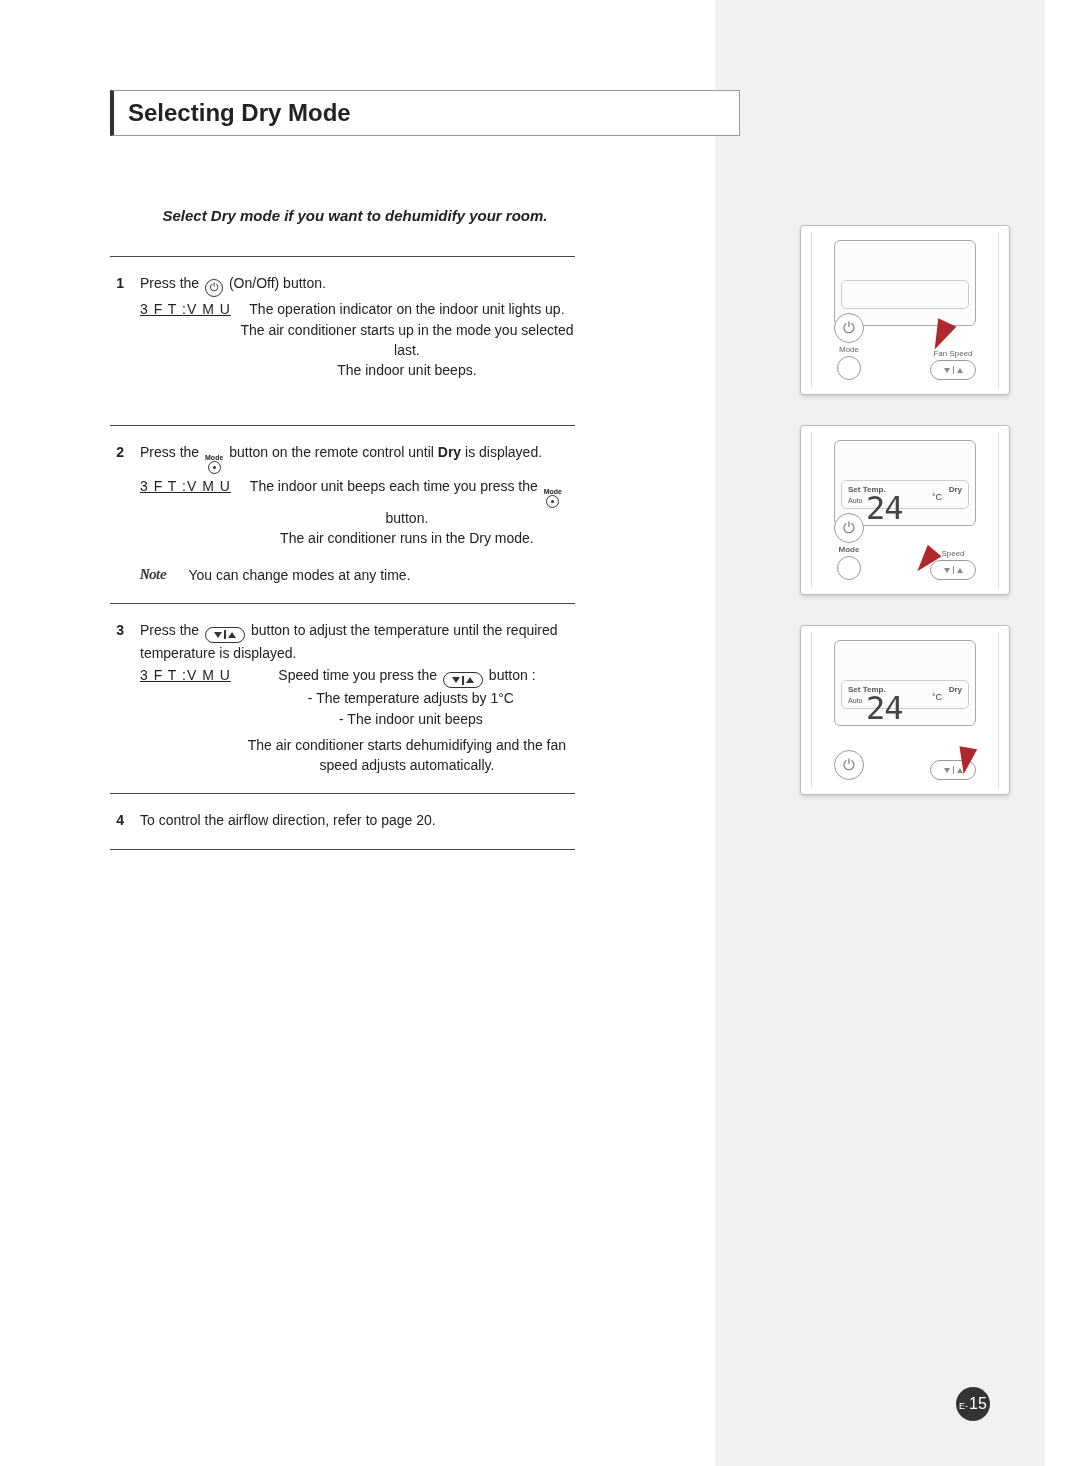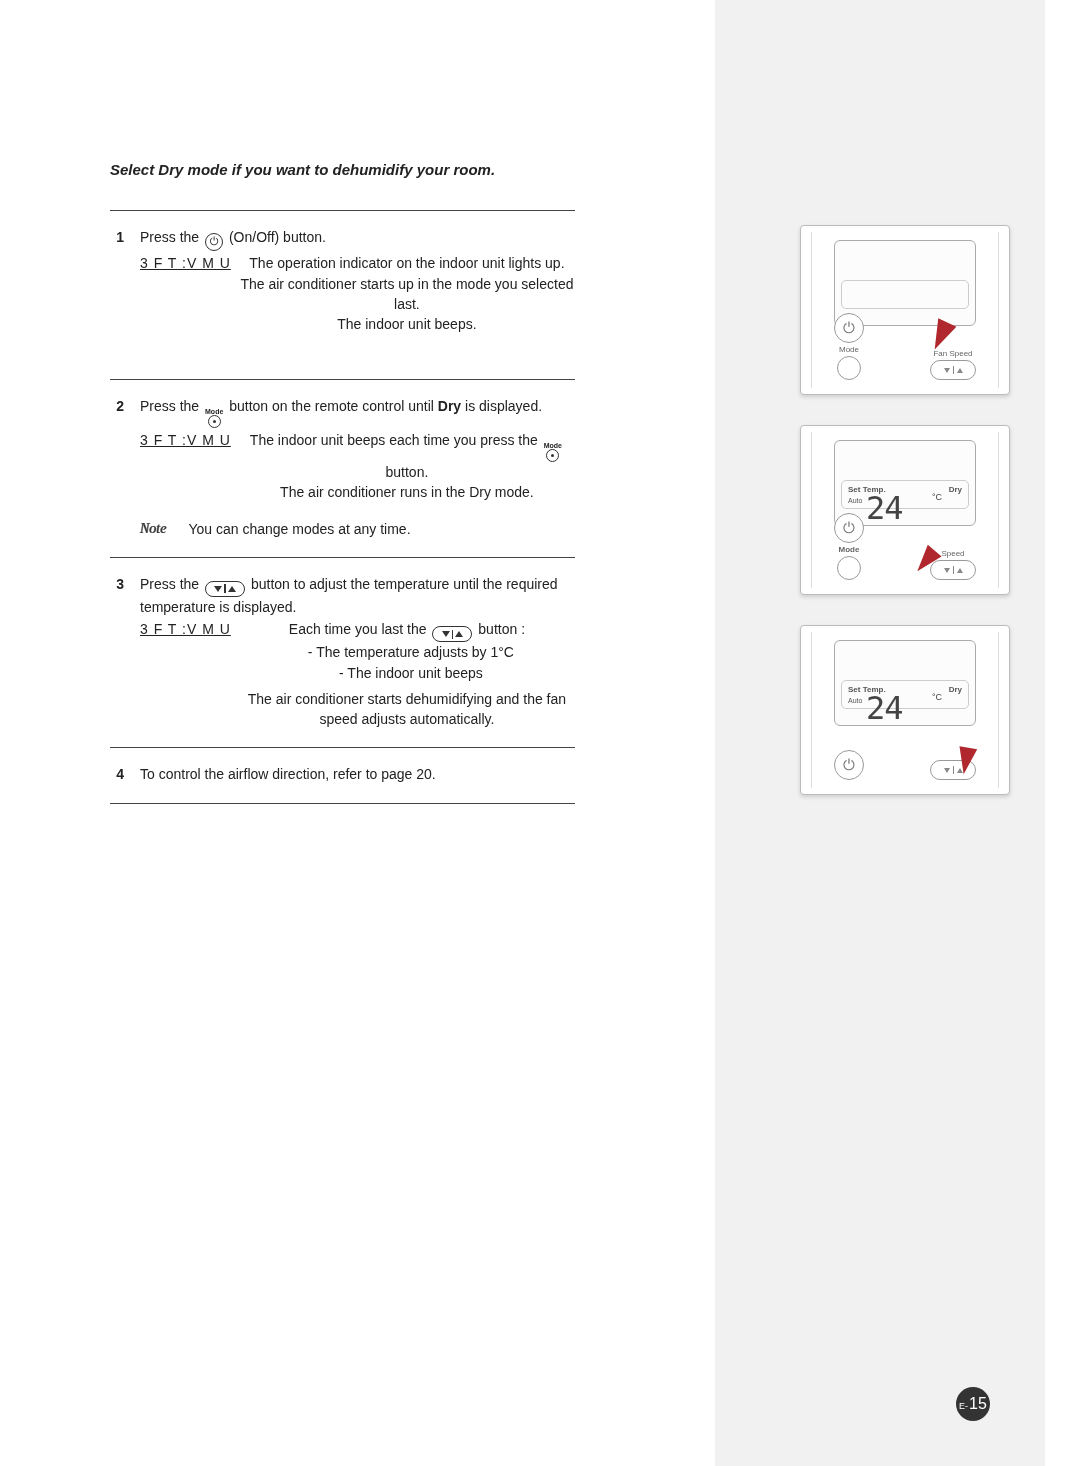--- a/index.html
+++ b/index.html
@@ -38,20 +38,21 @@
     font-size: 24px;
     font-weight: 700;
   }
   .intro {
     margin-top: 70px;
     width: 490px;
     font-style: italic;
     font-weight: 700;
     font-size: 15px;
     line-height: 1.35;
+    text-align: center;
   }
   .steps {
     margin-top: 30px;
     width: 465px;
   }
   .step {
     border-bottom: 1px solid #444;
     padding: 16px 0 18px 0;
     display: flex;
     gap: 16px;
@@ -234,20 +235,23 @@
   .bold { font-weight: 700; }
   .indent2 { margin-left: 8px; }
 </style>
 </head>
 <body>
 
 <div class="right-gray"></div>
 
 <div class="page">
 
+  <div class="title-box">
+    <h1>Selecting Dry Mode</h1>
+  </div>
 
   <div class="intro">
     <div>Select Dry mode if you want to dehumidify your room.</div>
   </div>
 
   <div class="steps">
 
     <div class="step step-1">
       <div class="step-num">1</div>
       <div class="step-body">
@@ -313,21 +317,21 @@
           <span class="inline-temp">
             <span class="tri-down"></span>
               <span class="bar"></span>
               <span class="tri-up"></span>
           </span>
           <span>button to adjust the temperature until the required temperature is displayed.</span>
         </div>
         <div class="result-row">
           <span class="result-label">3 F T :V M U</span>
           <span class="result-text">
-            <span>Each time you last the</span>
+            <span>Speed time you press the</span>
             <span class="inline-temp">
               <span class="tri-down"></span>
                 <span class="bar"></span>
                 <span class="tri-up"></span>
             </span>
             <span>button :</span><br>
             <span class="indent2">- The temperature adjusts by 1°C</span><br>
             <span class="indent2">- The indoor unit beeps</span><br>
             <div style="height:6px"></div>
             <span>The air conditioner starts dehumidifying and the fan speed adjusts automatically.</span>

